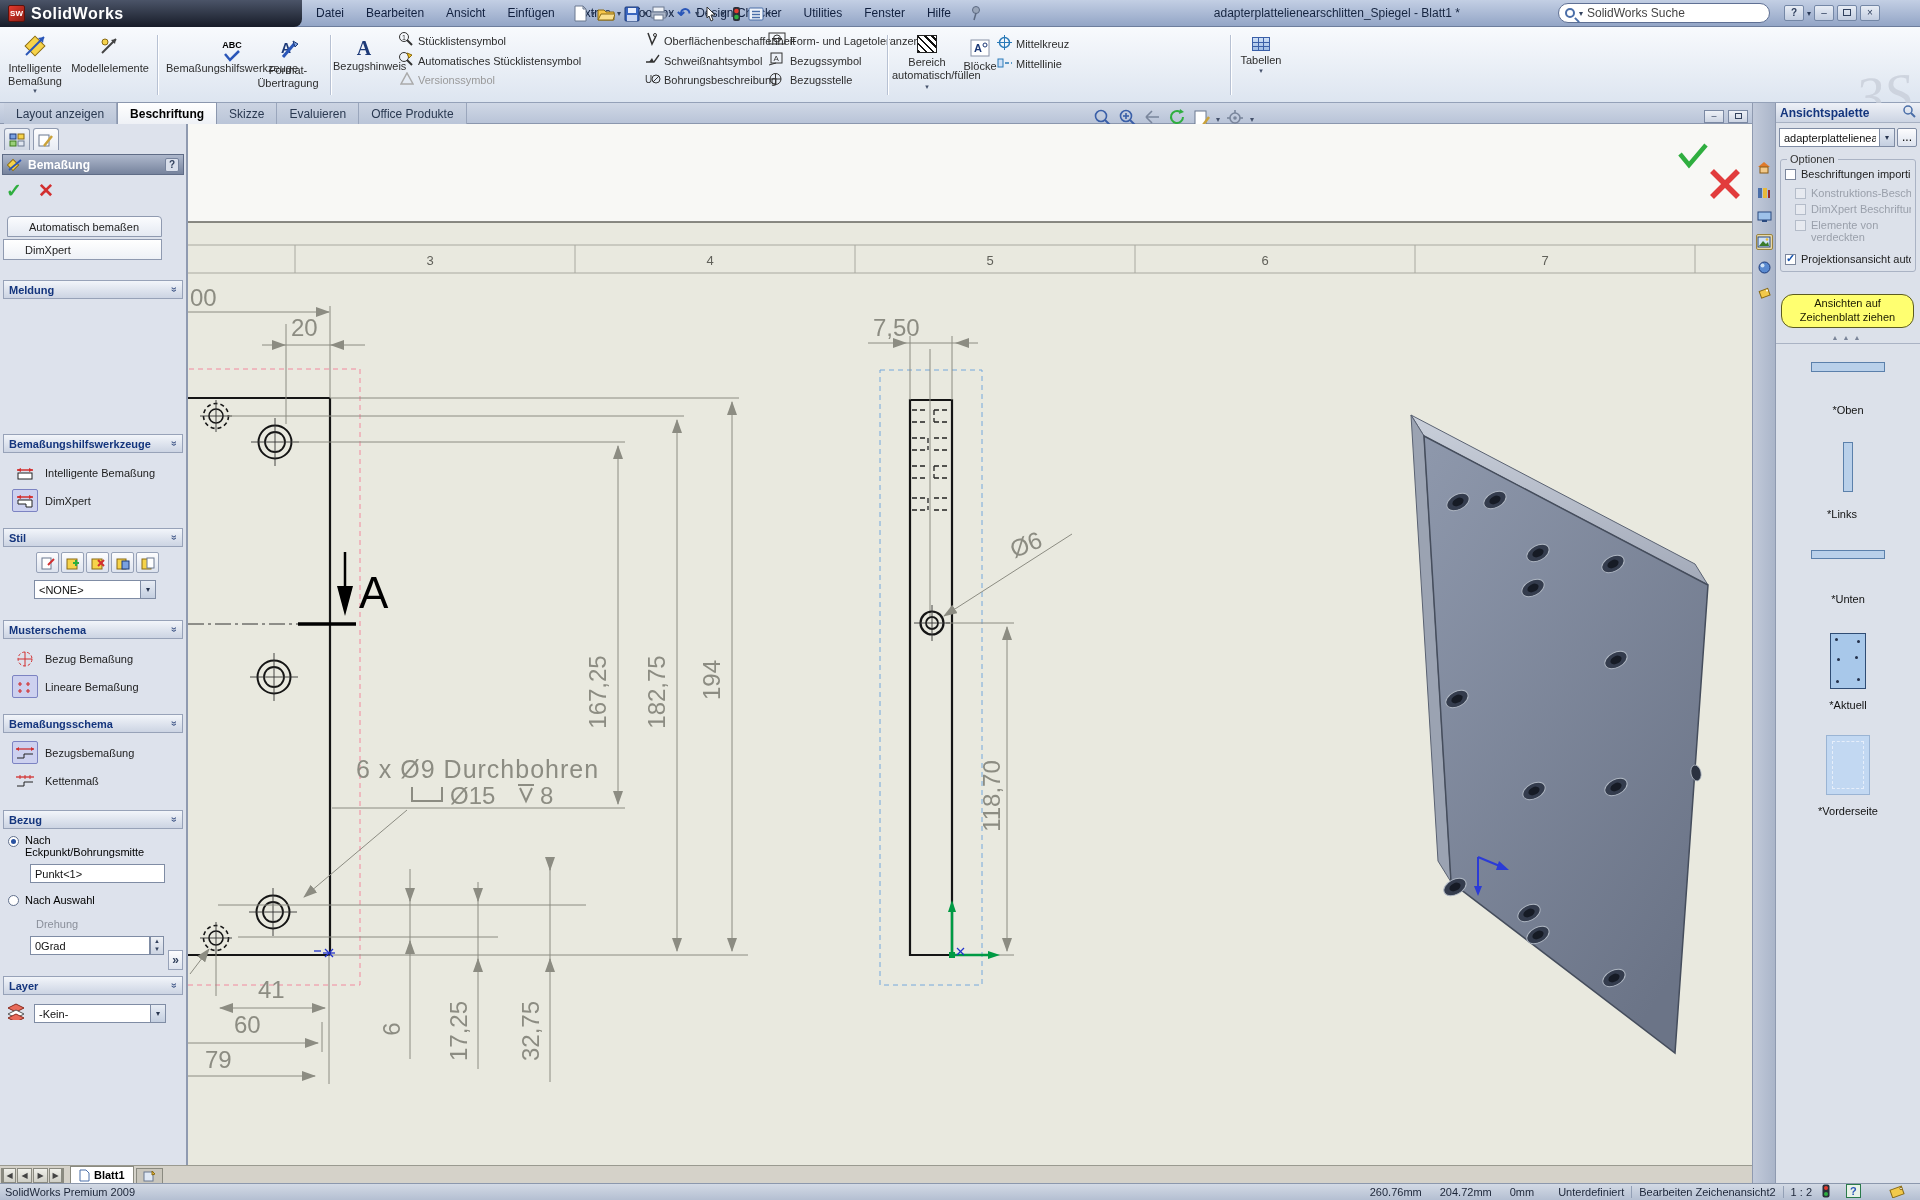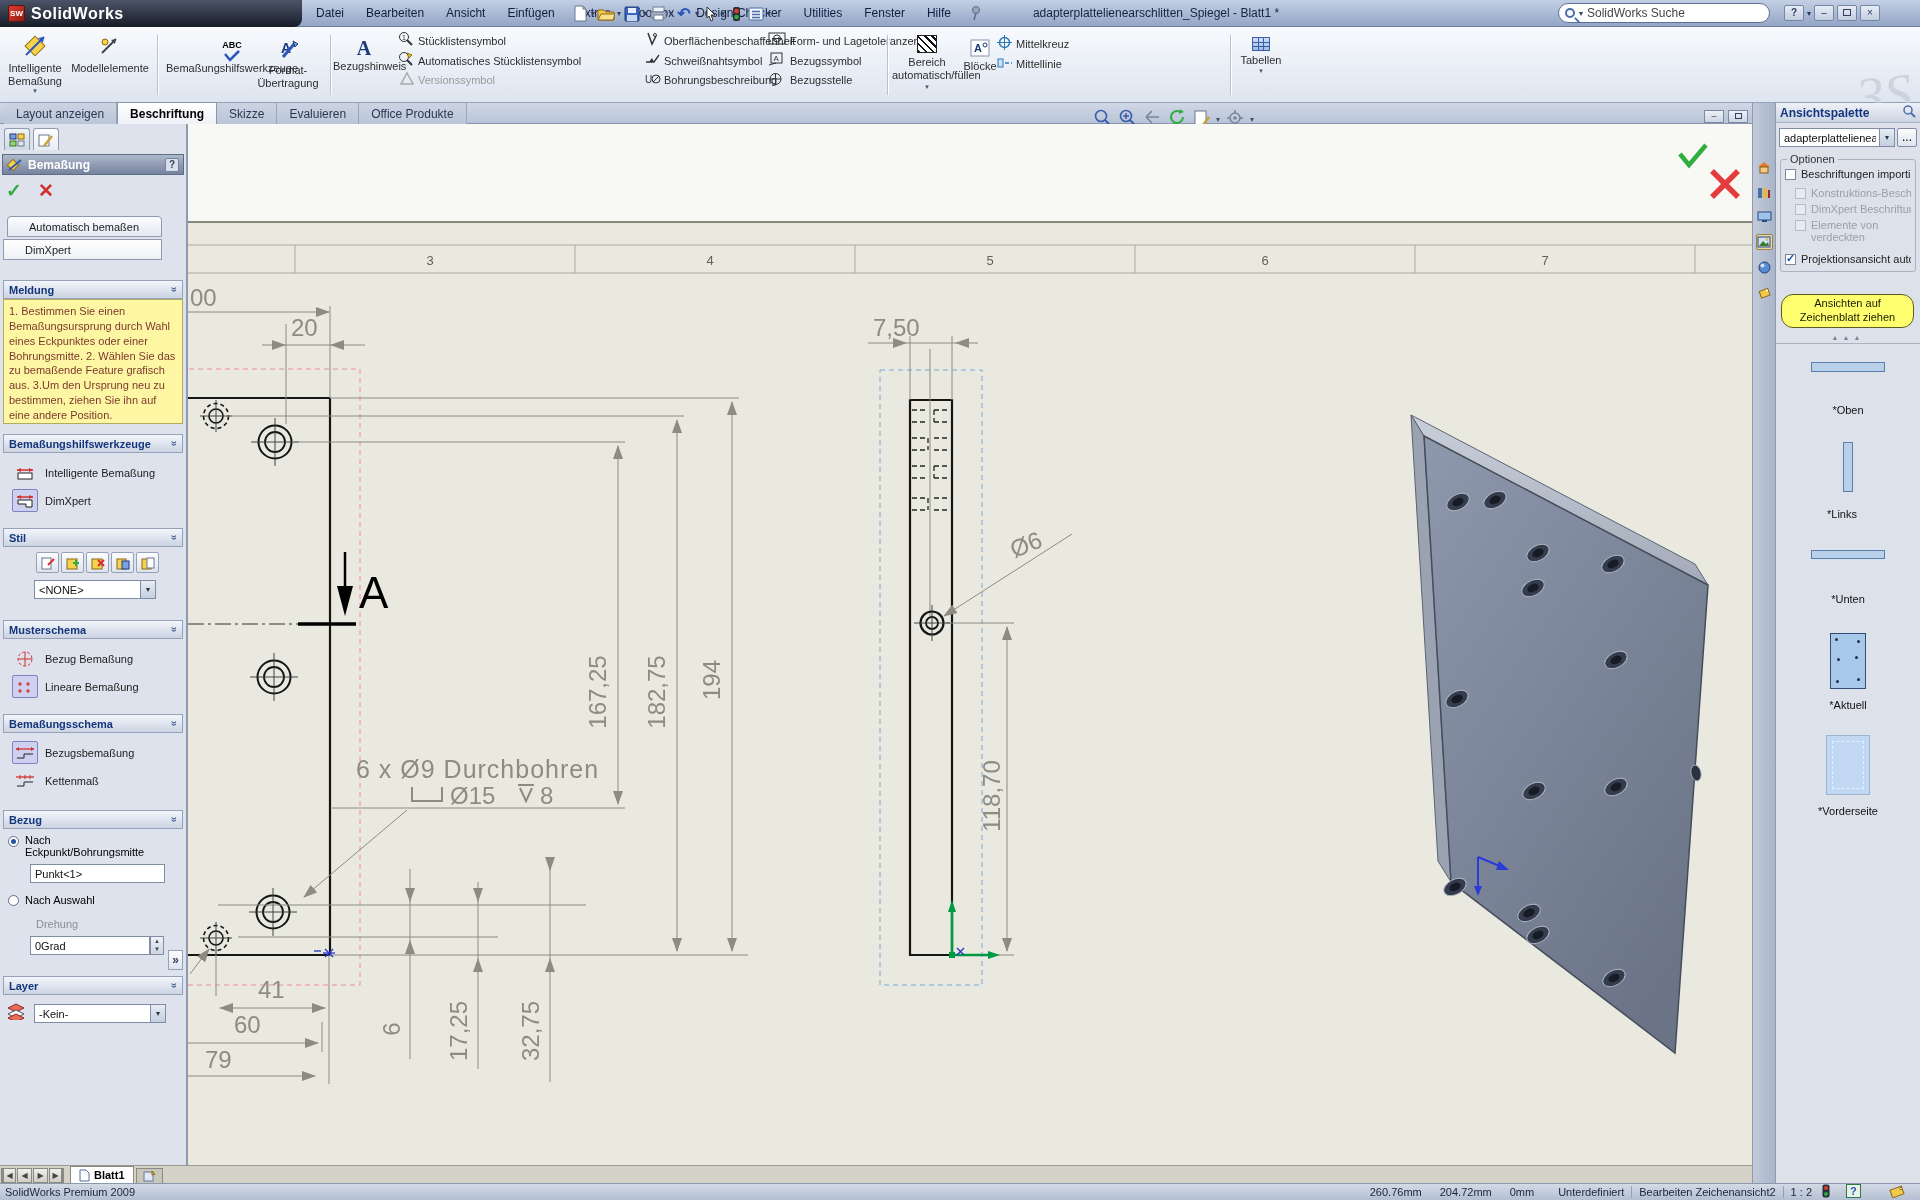--- a/index.html
+++ b/index.html
@@ -9,21 +9,21 @@
   
   #titlebar{left:0;top:0;width:1920px;height:27px;background:linear-gradient(#c3cfe4,#93a5c6);border-bottom:1px solid #6d7d9c}
   #logo{left:0;top:0;width:302px;height:27px;background:linear-gradient(#4b5468,#171c28);border-radius:0 0 8px 0;display:flex;align-items:center;padding-left:8px;gap:6px}
   #logo .cube{width:17px;height:17px;background:linear-gradient(135deg,#e23b2e,#8f1d14);border:1px solid #5c120c;border-radius:2px;color:#fff;font-size:8px;font-weight:bold;display:flex;align-items:center;justify-content:center}
   #logo .appname{color:#fff;font-size:16px;font-weight:bold;letter-spacing:.5px}
   .mi{color:#101f3e;font-size:12px;padding:0 4px;line-height:27px;display:inline-block}
   #menubar{left:312px;top:0;height:27px;display:flex;gap:14px}
   .qbtn{width:20px;height:20px;display:inline-flex;align-items:center;justify-content:center}
   .qcaret{color:#33425e;font-size:8px;padding:0 1px;line-height:24px}
   #quick{left:570px;top:2px;height:23px;display:flex;align-items:center}
-  #doctitle{top:6px;left:876px;width:560px;text-align:center;color:#15243f;font-size:12px}
+  #doctitle{top:6px;left:900px;width:560px;text-align:right;color:#15243f;font-size:12px}
   #searchbox{left:1558px;top:3px;width:212px;height:20px;background:#fff;border:1px solid #5f7094;border-radius:10px;display:flex;align-items:center;gap:4px;padding:0 6px;color:#444}
   .mag{width:10px;height:10px;border:2px solid #4a6ea8;border-radius:50%;position:relative;flex:none}
   .mag:after{content:"";position:absolute;width:6px;height:2px;background:#4a6ea8;transform:rotate(45deg);left:7px;top:9px}
   .wbtn{width:20px;height:16px;border:1px solid #7487a6;background:linear-gradient(#e8edf5,#c2cde0);color:#30405e;font-size:10px;text-align:center;line-height:14px;border-radius:2px}
   
   #ribbon{left:0;top:27px;width:1920px;height:76px;background:linear-gradient(#f8fafd,#dde5f0);border-bottom:1px solid #94a1b8}
   .rlabel{font-size:11px;color:#2d2d2d;text-align:center;line-height:1.15}
   .rsmall{font-size:11px;color:#2d2d2d;white-space:nowrap}
   .rgray{color:#9a9a9a}
   .vsep{width:1px;background:#b7c1d3;box-shadow:1px 0 0 #fff}
@@ -404,21 +404,20 @@
       <span>Automatisch bemaßen</span>
     </div>
   <div class="subtab abs" style="left:3px;top:115px;width:159px;border-radius:0 0 0 0;background:linear-gradient(#ffffff,#eef1f6)">
       <span>DimXpert</span>
     </div>
 
   <div class="sech abs" style="left:3px;top:156px;width:180px">
       <span>Meldung</span>
       <span class="chev">«</span>
     </div>
-  <div id="msgbox" class="abs" style="left:3px;top:175px;width:180px;height:125px">1. Bestimmen Sie einen Bemaßungsursprung durch Wahl eines Eckpunktes oder einer Bohrungsmitte. 2. Wählen Sie das zu bemaßende Feature grafisch aus. 3.Um den Ursprung neu zu bestimmen, ziehen Sie ihn auf eine andere Position.</div>
 
   <div class="sech abs" style="left:3px;top:310px;width:180px">
       <span>Bemaßungshilfswerkzeuge</span>
       <span class="chev">«</span>
     </div>
   <div class="pmitem abs" style="left:8px;top:336px;width:176px">
     <span class="pmicon">
         <svg width="20" height="16">
           <line x1="2" y1="5" x2="18" y2="5" stroke="#d22f2f" stroke-width="1.5"></line>
           <path d="M2,5 l4,-2 v4 z M18,5 l-4,-2 v4 z" fill="#d22f2f"></path>

